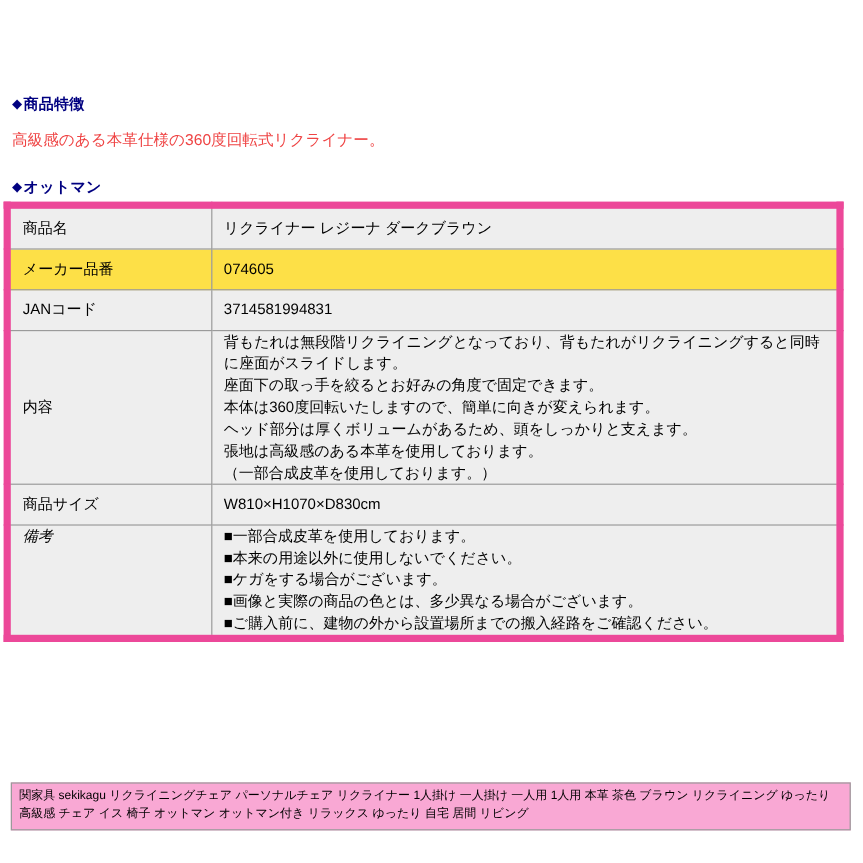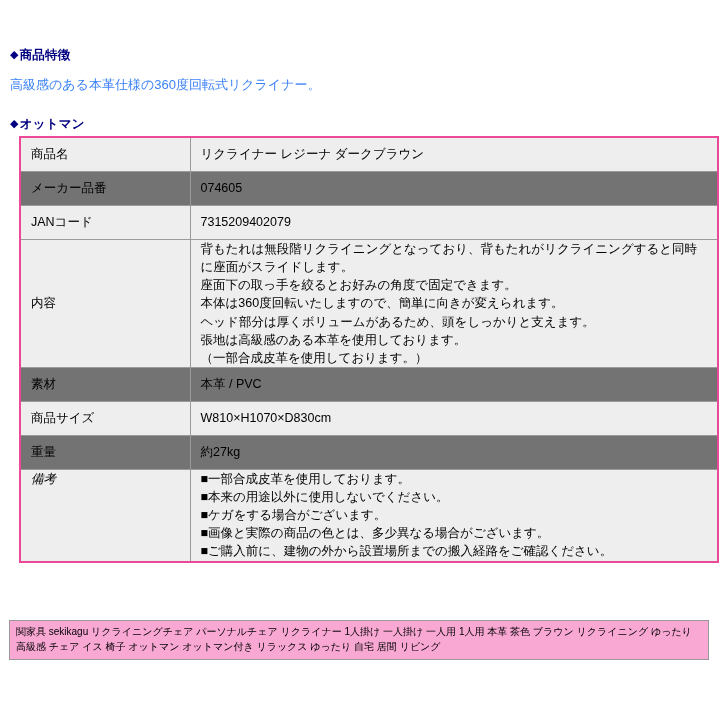--- a/index.html
+++ b/index.html
@@ -13,20 +13,21 @@
     font-family: "Liberation Sans", "DejaVu Sans", sans-serif;
     color: #000000;
     overflow: hidden;
   }
   .page {
     width: 719px;
     height: 540px;
     box-sizing: border-box;
     padding: 12px 8px;
     position: relative;
+    margin-top: 32px;
   }
   .heading {
     color: #000080;
     font-weight: bold;
     font-size: 12.5px;
     letter-spacing: 0.2px;
     margin: 0;
     padding: 0;
     line-height: 1;
     white-space: nowrap;
@@ -41,56 +42,56 @@
     position: absolute;
     left: 10px;
     top: 49px;
   }
   .feature-text {
     position: absolute;
     left: 10px;
     top: 78px;
     font-size: 13px;
     line-height: 1;
-    color: #3b82f6;
+    color: #ef4444;
     white-space: nowrap;
   }
   .heading-spec {
     position: absolute;
     left: 10px;
     top: 118px;
   }
 
   .spec-table {
     position: absolute;
-    left: 19px;
+    left: 3px;
     top: 136px;
     width: 700px;
     border-collapse: collapse;
-    border: 2px solid #ec4899;
+    border: 6px solid #ec4899;
     table-layout: fixed;
     background: #ffffff;
   }
   .spec-table td {
     border: 1px solid #9a9a9a;
     padding: 0 10px;
     font-size: 12.5px;
     line-height: 1.45;
     color: #000000;
     vertical-align: middle;
   }
   .spec-table td.label {
     width: 170px;
     box-sizing: border-box;
   }
   .spec-table tr.shaded td {
     background: #eeeeee;
   }
   .spec-table tr.plain td {
-    background: #737373;
+    background: #fde047;
   }
   .row-h-normal td { height: 33px; }
   .cell-top { vertical-align: top !important; padding-top: 9px; font-style: italic; }
   .multiline {
     white-space: pre-line;
   }
   .content-cell {
     padding-top: 10px;
     padding-bottom: 10px;
   }
@@ -130,43 +131,35 @@
       <tr class="shaded row-h-normal">
         <td class="label">商品名</td>
         <td>リクライナー レジーナ ダークブラウン</td>
       </tr>
       <tr class="plain row-h-normal">
         <td class="label">メーカー品番</td>
         <td>074605</td>
       </tr>
       <tr class="shaded row-h-normal">
         <td class="label">JANコード</td>
-        <td>7315209402079</td>
+        <td>3714581994831</td>
       </tr>
       <tr class="shaded">
         <td class="label">内容</td>
         <td class="multiline content-cell">背もたれは無段階リクライニングとなっており、背もたれがリクライニングすると同時
 に座面がスライドします。
 座面下の取っ手を絞るとお好みの角度で固定できます。
 本体は360度回転いたしますので、簡単に向きが変えられます。
 ヘッド部分は厚くボリュームがあるため、頭をしっかりと支えます。
 張地は高級感のある本革を使用しております。
 （一部合成皮革を使用しております。）</td>
       </tr>
-      <tr class="plain row-h-normal">
-        <td class="label">素材</td>
-        <td>本革 / PVC</td>
-      </tr>
       <tr class="shaded row-h-normal">
         <td class="label">商品サイズ</td>
         <td>W810×H1070×D830cm</td>
-      </tr>
-      <tr class="plain row-h-normal">
-        <td class="label">重量</td>
-        <td>約27kg</td>
       </tr>
       <tr class="shaded">
         <td class="label cell-top">備考</td>
         <td class="multiline content-cell">■一部合成皮革を使用しております。
 ■本来の用途以外に使用しないでください。
 ■ケガをする場合がございます。
 ■画像と実際の商品の色とは、多少異なる場合がございます。
 ■ご購入前に、建物の外から設置場所までの搬入経路をご確認ください。</td>
       </tr>
     </tbody>

